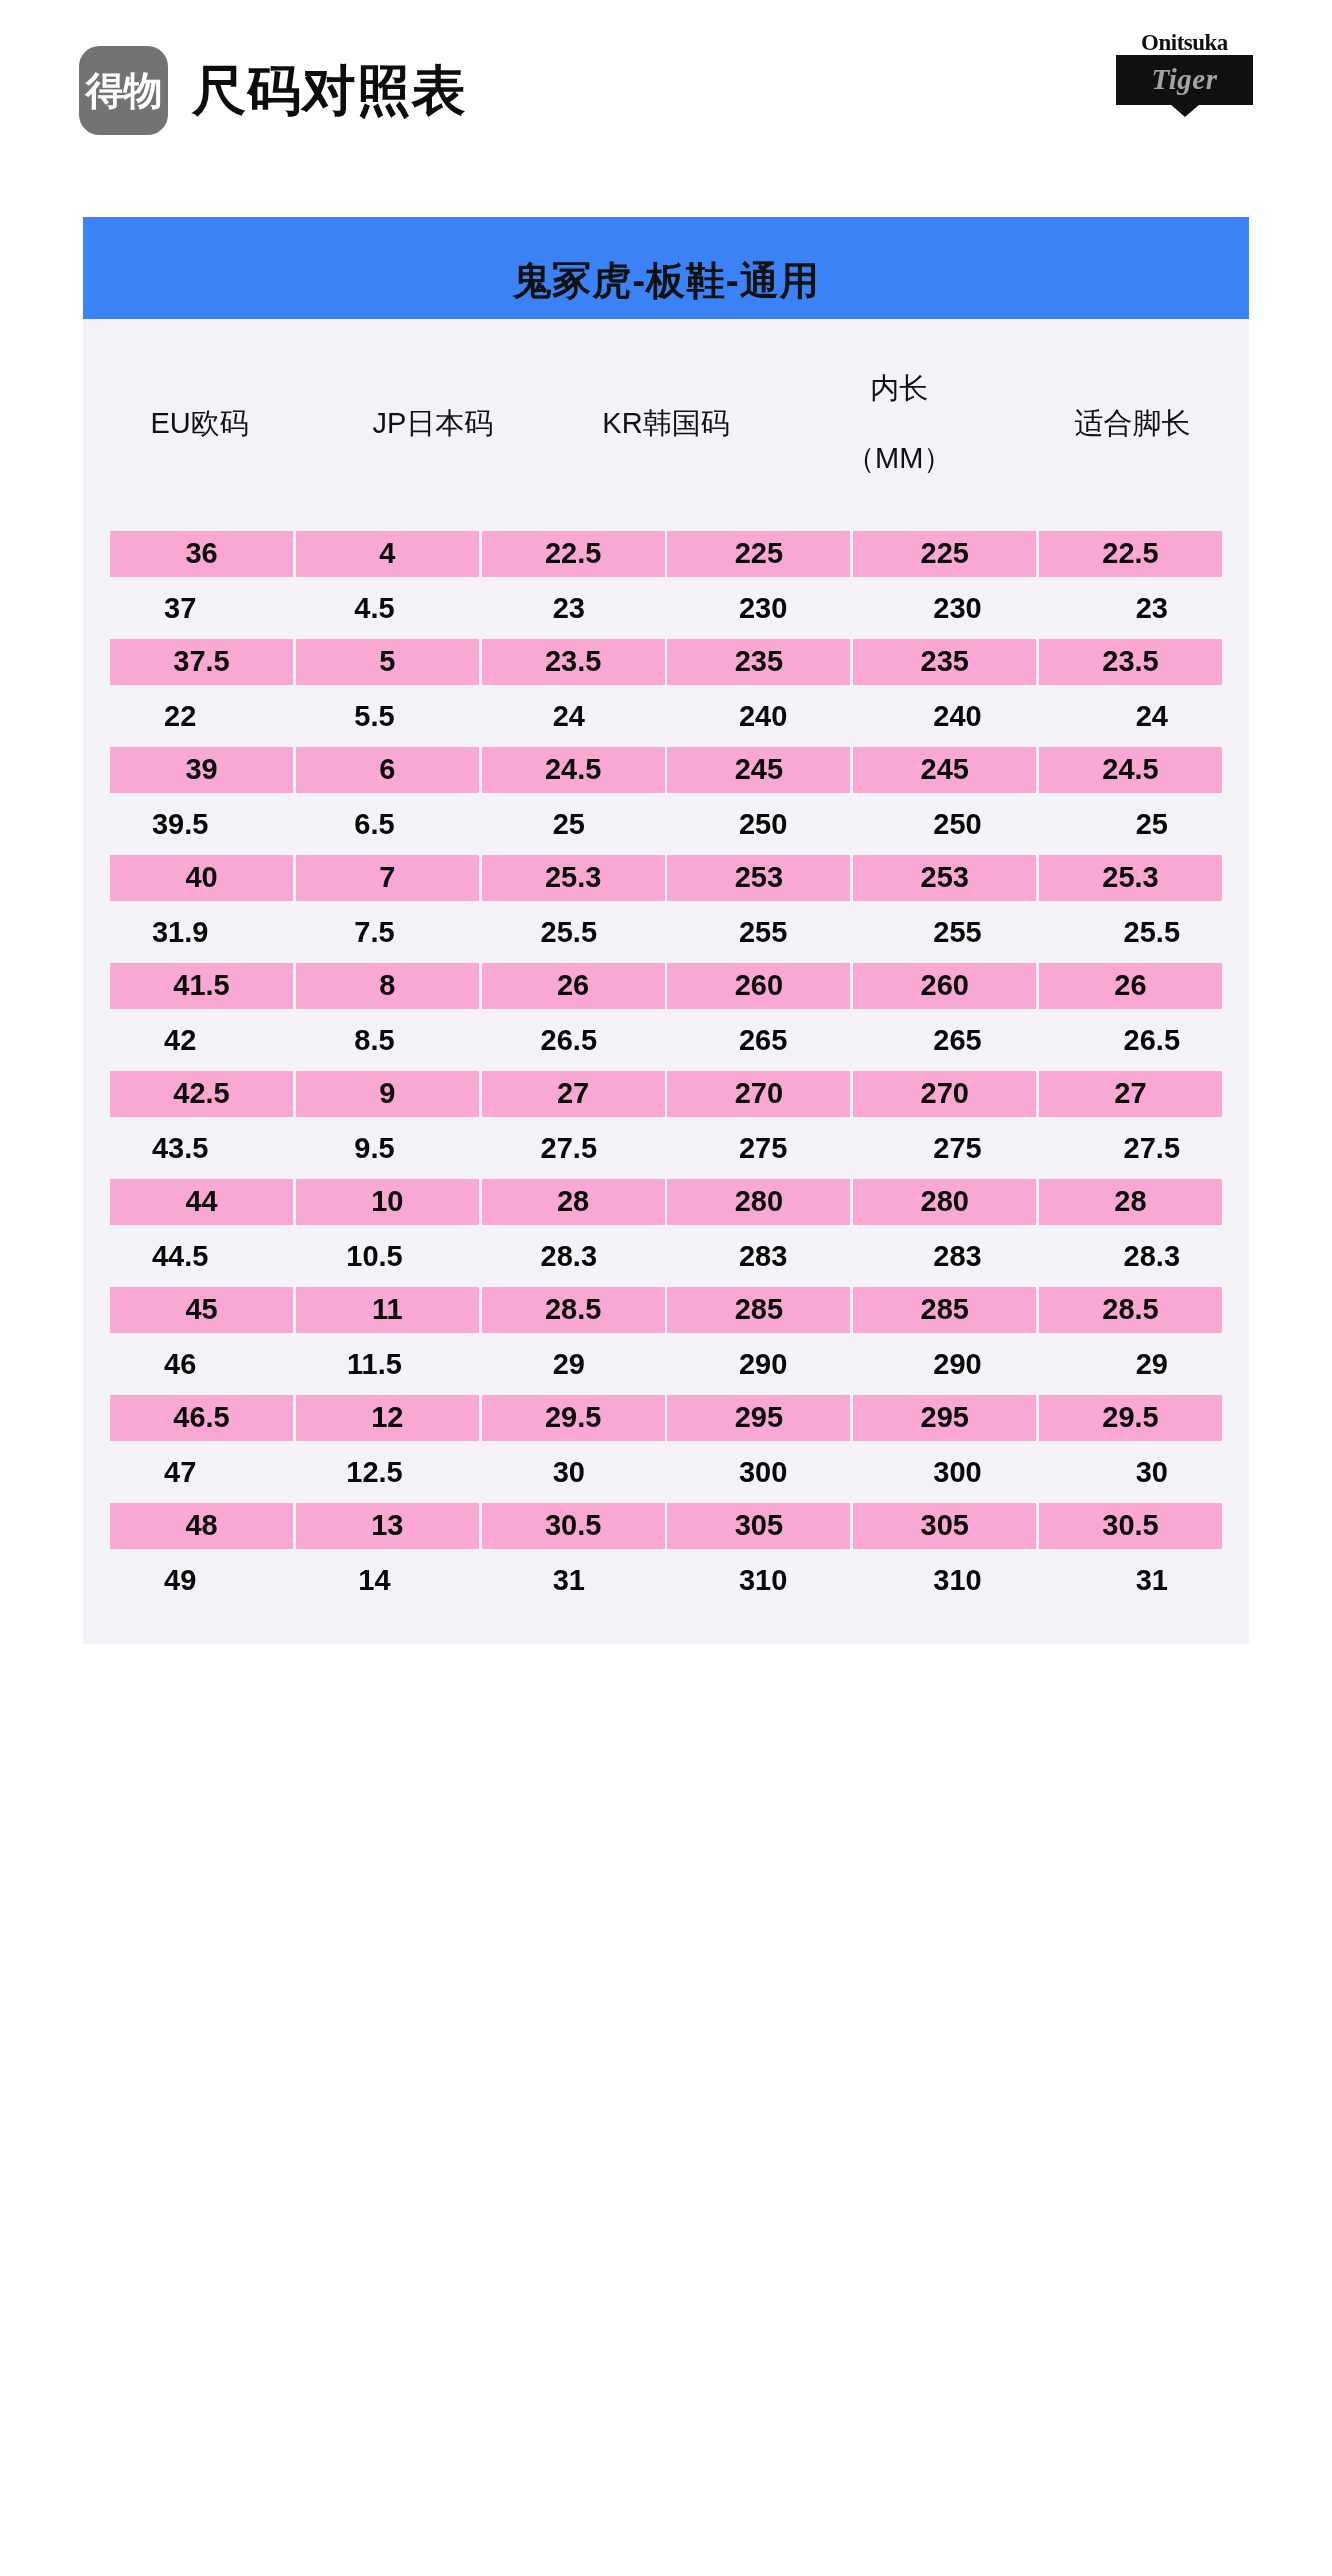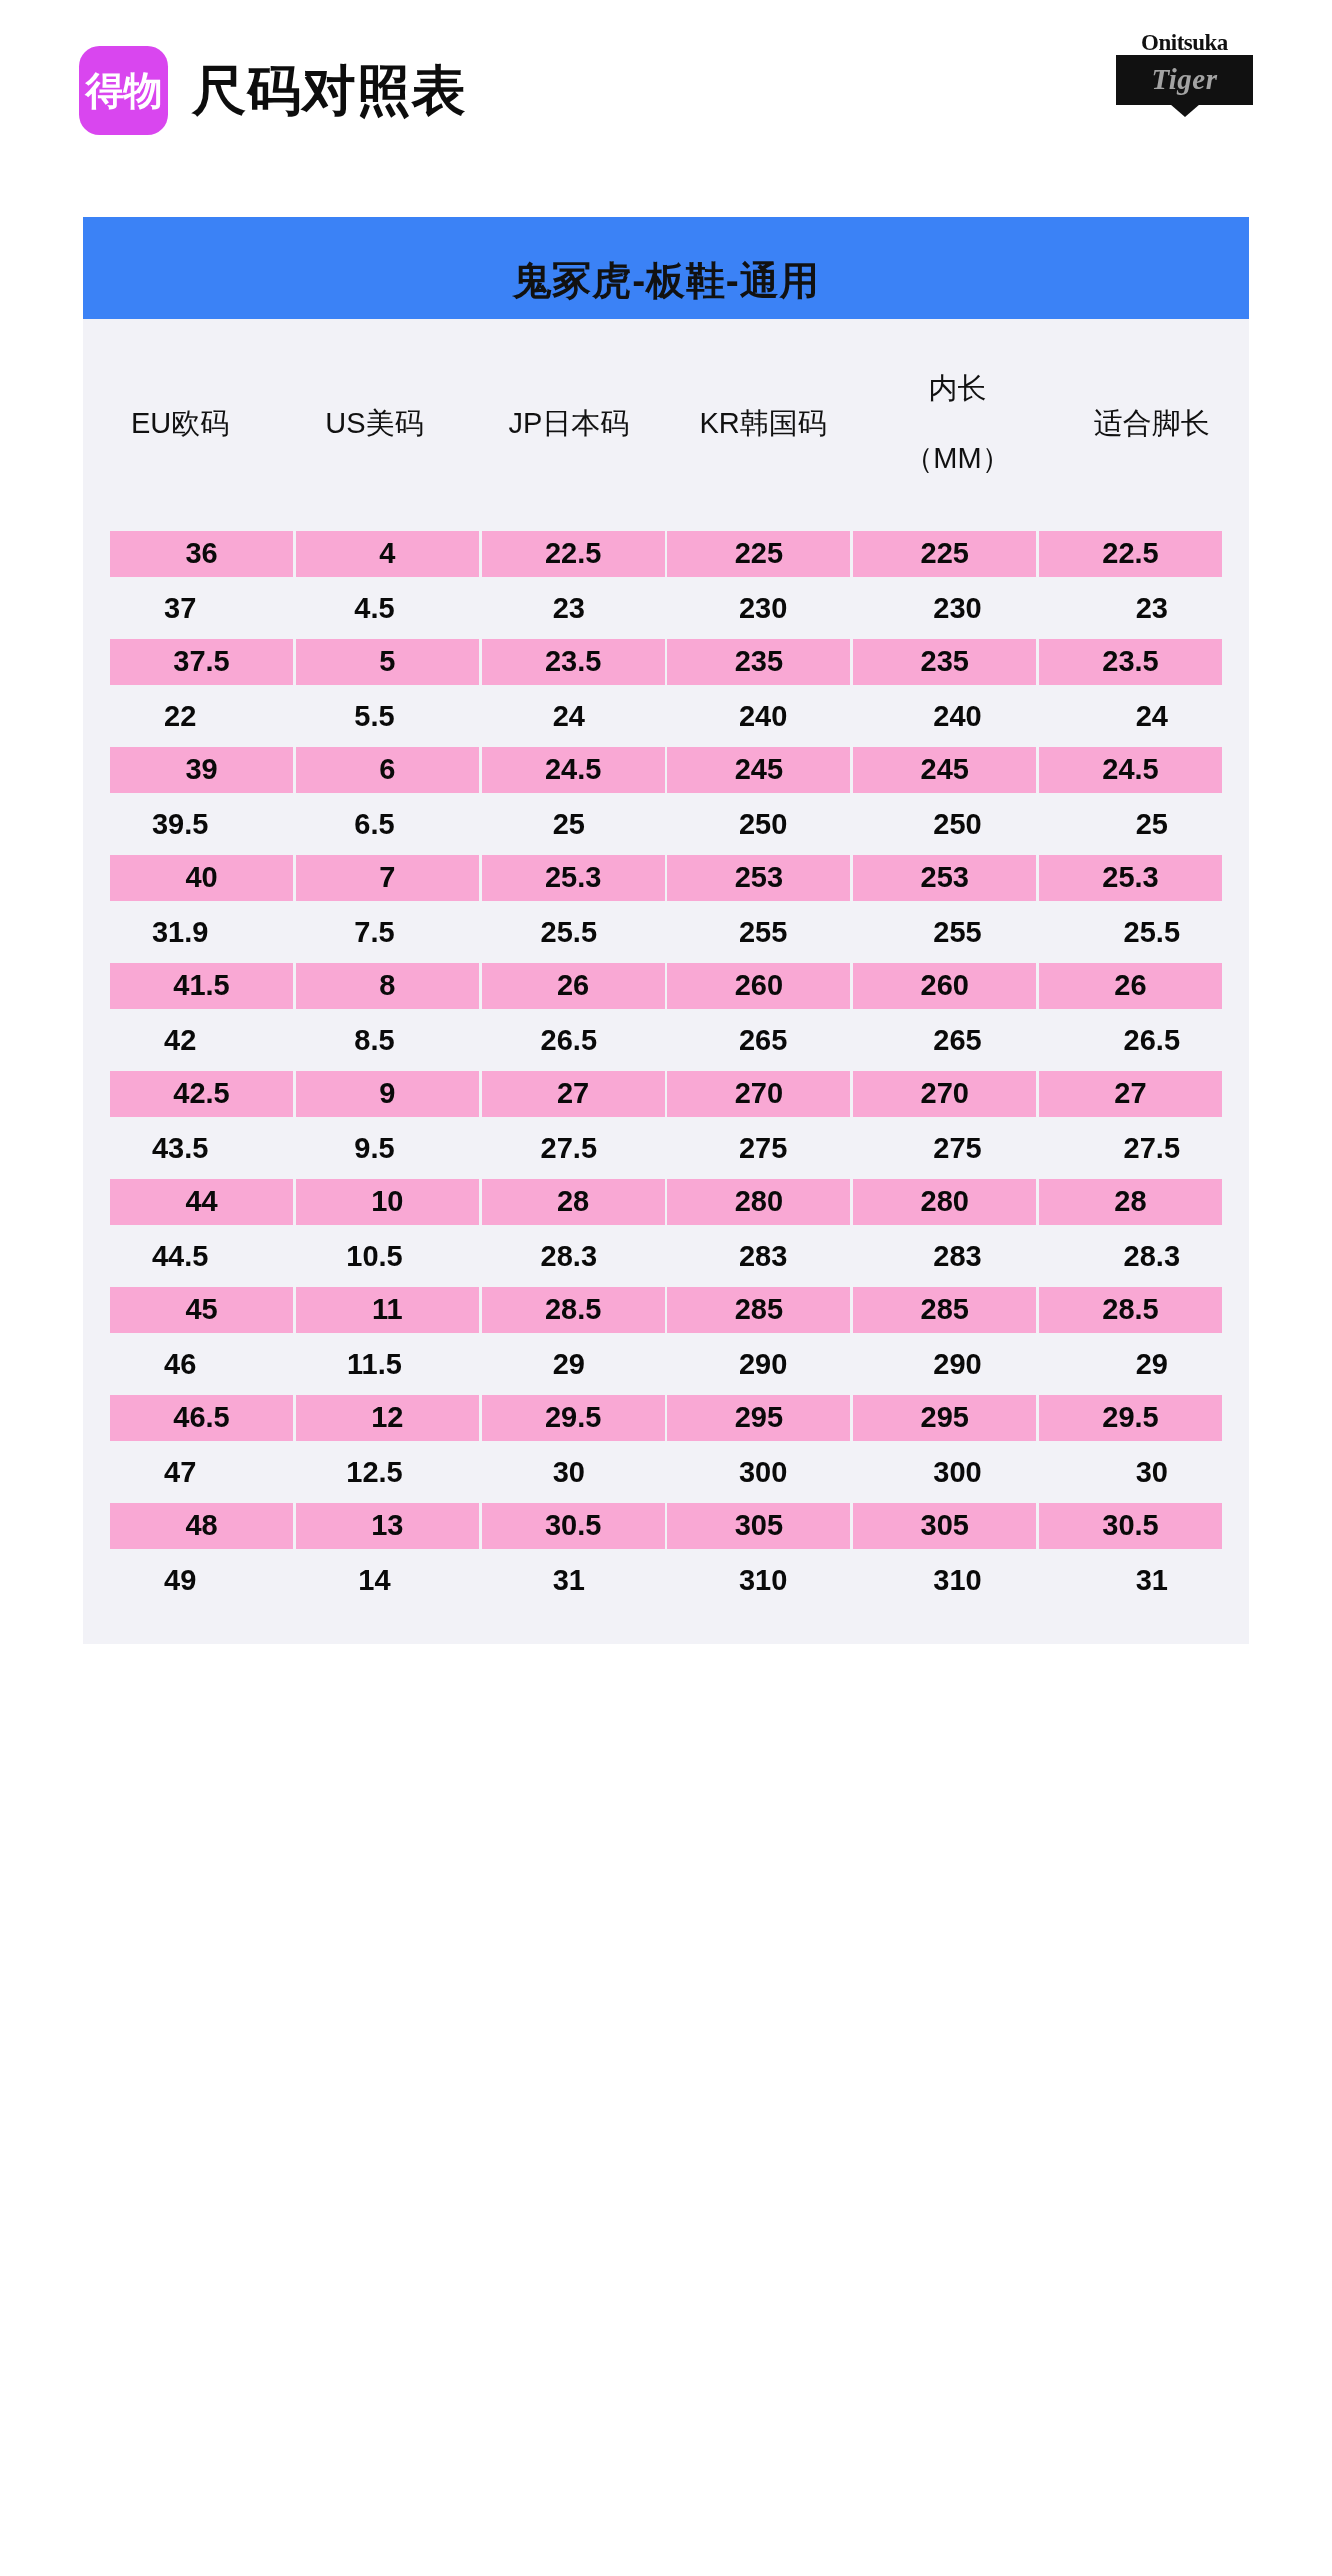--- a/index.html
+++ b/index.html
@@ -12,21 +12,21 @@
   }
   .page{position:relative;width:1332px;height:2576px;background:#fff;}
 
   
   .header{
     position:absolute;left:0;top:0;width:1332px;height:180px;
     display:flex;align-items:center;
   }
   .brand-block{display:flex;align-items:center;margin-left:79px;}
   .duapp-logo{
-    width:89px;height:89px;border-radius:20.4px;background:#d946ef;
+    width:89px;height:89px;border-radius:20.4px;background:#737373;
     display:flex;align-items:center;justify-content:center;
     flex:0 0 auto;
   }
   .duapp-logo span{
     color:#ffffff;font-size:39px;font-weight:bold;letter-spacing:-0.9px;
     line-height:1;font-family:"DejaVu Sans","Liberation Sans",sans-serif;
   }
   .page-title{
     margin-left:24px;font-size:54px;font-weight:bold;color:#0d0d0d;
     letter-spacing:0.9px;line-height:1;white-space:nowrap;
@@ -126,21 +126,20 @@
     </div>
   </div>
 
   <div class="table-banner">
     <div class="txt">鬼冢虎-板鞋-通用</div>
   </div>
 
   <div class="table-wrap">
     <div class="row head-row" id="head-row">
         <div class="cell">EU欧码</div>
-        <div class="cell">US美码</div>
         <div class="cell">JP日本码</div>
         <div class="cell">KR韩国码</div>
         <div class="cell">
           <span class="hdr-stack">
             <span class="l1">内长</span>
             <span class="l2">（MM）</span>
           </span>
         </div>
         <div class="cell">适合脚长</div>
       </div>

